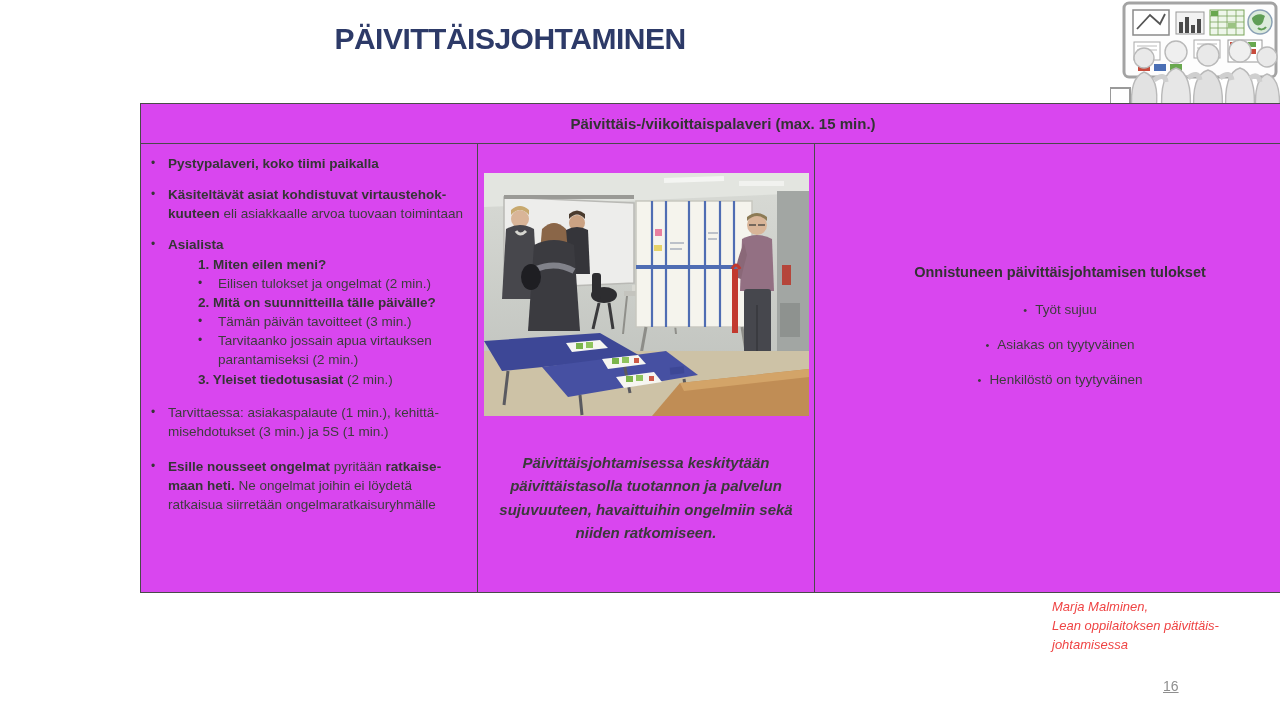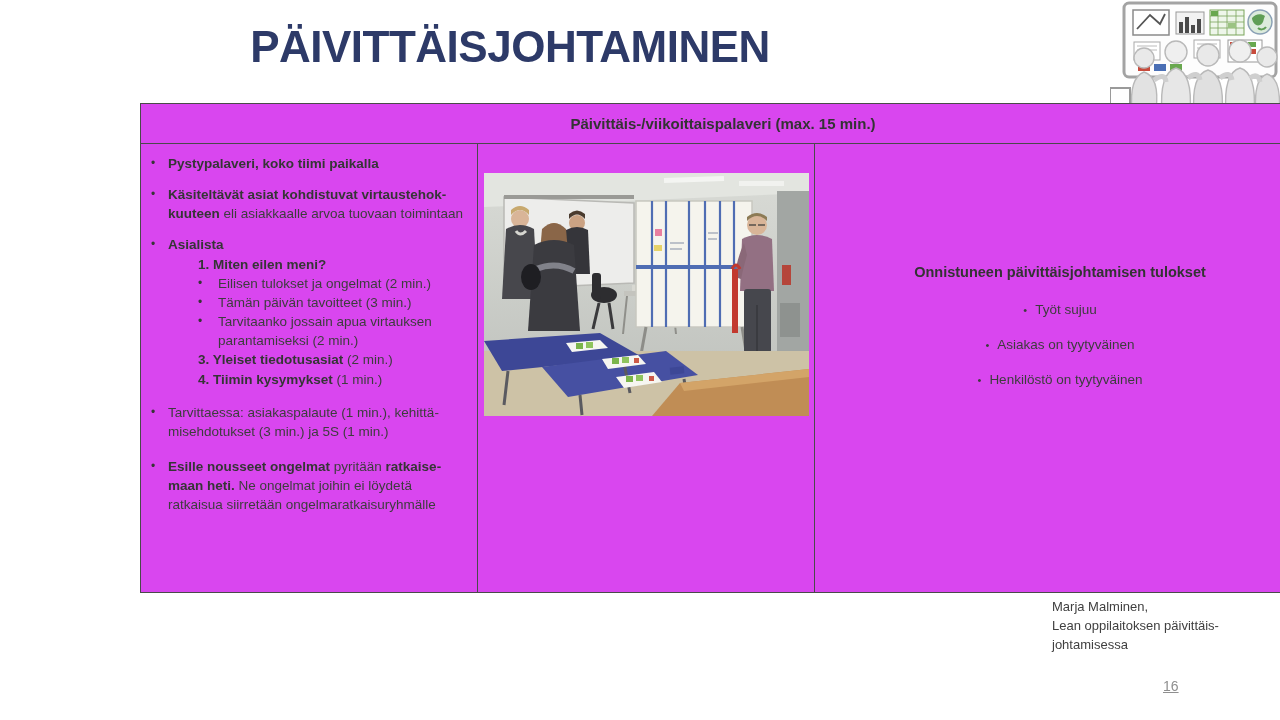--- a/index.html
+++ b/index.html
@@ -5,21 +5,21 @@
   * { margin:0; padding:0; box-sizing:border-box; }
   html,body { background:#888; }
   .slide {
     position:relative; width:1280px; height:720px; background:#ffffff;
     overflow:hidden; font-family:"Liberation Sans", sans-serif; color:#3d3d3d;
     margin:0 auto;
   }
   
   .title {
     position:absolute; top:22px; left:0; width:1020px; text-align:center;
-    font-size:44px; font-weight:700; letter-spacing:-0.5px; color:#2d3a68;
+    font-size:30px; font-weight:700; letter-spacing:-0.5px; color:#2d3a68;
   }
   
   .clipart { position:absolute; top:0; right:0; width:170px; height:114px; }
   
   .board {
     position:absolute; left:140px; top:103px; width:1166px; height:490px;
     border:1.5px solid #4a4a4a; background:#d946ef;
   }
   .board-header {
     height:40px; border-bottom:1.5px solid #4a4a4a;
@@ -47,21 +47,21 @@
     width:302px; margin:35px auto 0 auto; text-align:center;
     font-size:15px; font-weight:700; font-style:italic; color:#3a3a3a; line-height:1.55;
   }
   
   .right-title { font-size:14.5px; font-weight:700; color:#333; }
   .rb { margin-top:20px; font-size:13.5px; color:#3d3d3d; }
   .rb .dot { font-size:11px; margin-right:8px; }
   
   .citation {
     position:absolute; left:1052px; top:597px; width:210px;
-    font-size:13px; color:#404040; line-height:1.48;
+    font-size:13px; font-style:italic; color:#ef4444; line-height:1.48;
   }
   .page-number { position:absolute; left:1163px; top:678px; font-size:14px; color:#8f8f8f;text-decoration:underline; }
 </style>
 </head>
 <body>
 
 <div class="slide">
 
   <div class="title">PÄIVITTÄISJOHTAMINEN</div>
 
@@ -142,33 +142,31 @@
         <div class="li agenda">
           <span class="dot">•</span>
           <div class="txt"><span class="b">Asialista</span></div>
         </div>
         <div class="sub">
           <div class="num b">1. Miten eilen meni?</div>
           <div class="li">
             <span class="dot">•</span>
             <div class="txt">Eilisen tulokset ja ongelmat (2 min.)</div>
           </div>
+          <div class="num b">2. Mitä on suunnitteilla tälle päivälle?</div>
           <div class="li">
             <span class="dot">•</span>
             <div class="txt">Tämän päivän tavoitteet (3 min.)</div>
           </div>
           <div class="li">
             <span class="dot">•</span>
             <div class="txt">Tarvitaanko jossain apua virtauksen parantamiseksi (2 min.)</div>
           </div>
           <div class="num">
             <span class="b">3. Yleiset tiedotusasiat</span><span> (2 min.)</span>
-          </div>
-          <div class="num">
-            <span class="b">4. Tiimin kysymykset</span><span> (1 min.)</span>
           </div>
         </div>
         <div class="li" style="margin-top:14px;">
           <span class="dot">•</span>
           <div class="txt">Tarvittaessa: asiakaspalaute (1 min.), kehittä­misehdotukset (3 min.) ja 5S (1 min.)</div>
         </div>
         <div class="li" style="margin-top:16px;">
           <span class="dot">•</span>
           <div class="txt">
             <span class="b">Esille nousseet ongelmat</span><span> pyritään </span><span class="b">ratkaise­maan heti.</span><span> Ne ongelmat joihin ei löydetä ratkaisua siirretään ongelmaratkaisuryhmälle</span>
@@ -258,20 +256,21 @@
             <polygon points="132,204 170,199 178,209 140,215" fill="#f6f6f1"></polygon>
             <rect x="142" y="203" width="7" height="6" fill="#7bb54a"></rect>
               <rect x="152" y="202" width="7" height="6" fill="#8fc45e"></rect>
             <rect x="165" y="203" width="5" height="5" fill="#cc5a48"></rect>
           </g>
           <rect x="186" y="194" width="14" height="7" fill="#3d4796" transform="rotate(-6 193 197)"></rect>
 
           <polygon points="196,210 325,196 325,243 168,243" fill="#c08d55"></polygon>
           <polygon points="196,210 325,196 325,204 200,218" fill="#d3a468"></polygon>
         </svg>
+        <div class="caption">Päivittäisjohtamisessa keskitytään päivittäistasolla tuotannon ja palvelun sujuvuuteen, havaittuihin ongelmiin sekä niiden ratkomiseen.</div>
       </div>
 
       <div class="col col-right">
         <div class="right-title">Onnistuneen päivittäisjohtamisen tulokset</div>
         <div class="rb" style="margin-top:22px;"><span class="dot">•</span><span>Työt sujuu</span></div>
         <div class="rb"><span class="dot">•</span><span>Asiakas on tyytyväinen</span></div>
         <div class="rb"><span class="dot">•</span><span>Henkilöstö on tyytyväinen</span></div>
       </div>
 
     </div>

